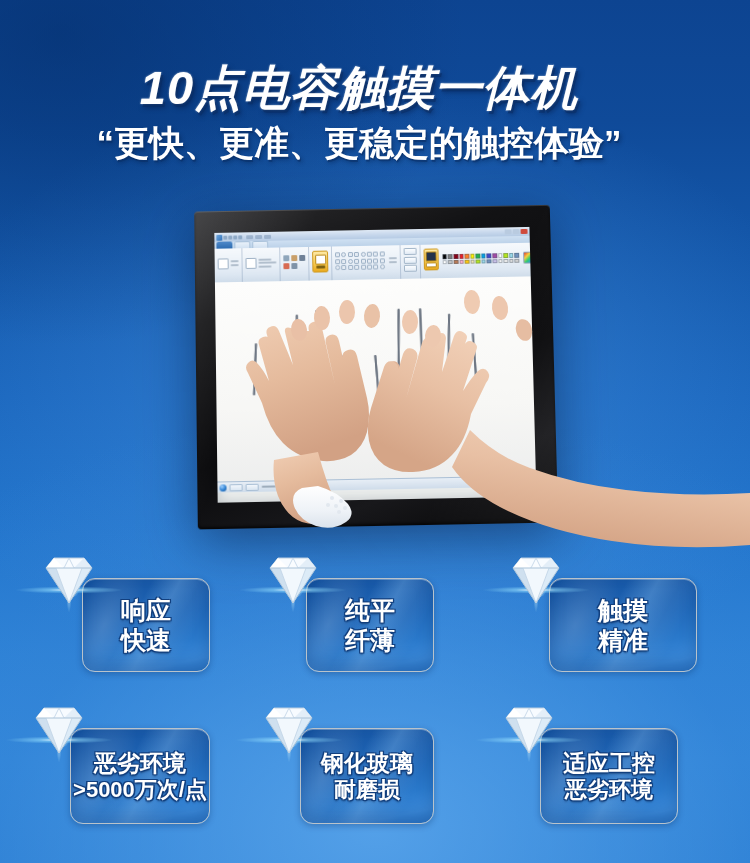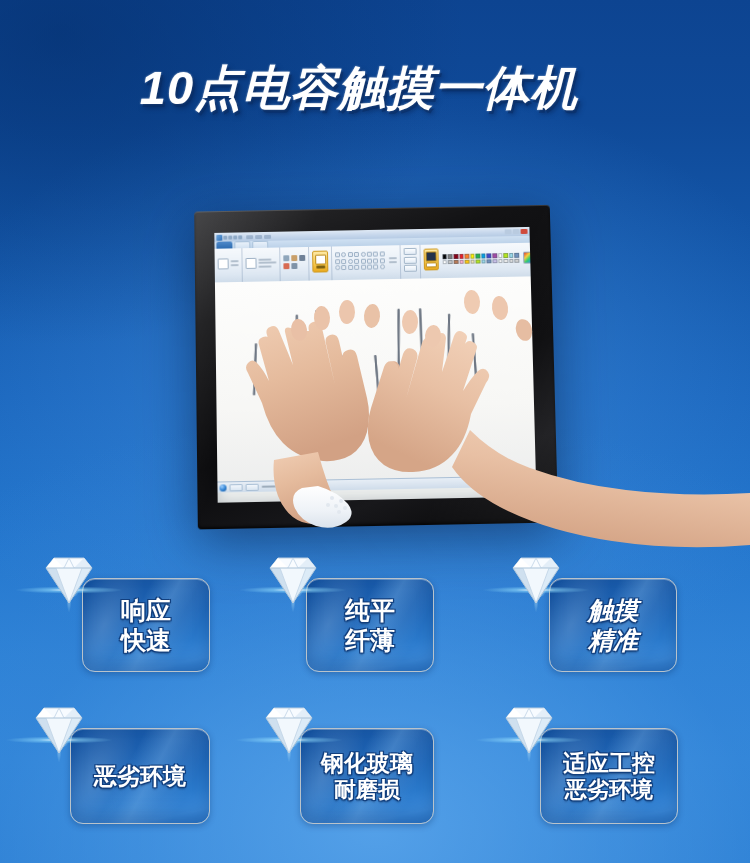--- a/index.html
+++ b/index.html
@@ -198,20 +198,21 @@
     filter:blur(.5px);
   }
   .gem svg{position:relative;z-index:4;display:block;}
 </style>
 </head>
 <body>
 
 <div id="poster">
 
   <div class="head" id="title">10点电容触摸一体机</div>
+  <div class="head" id="subtitle">“更快、更准、更稳定的触控体验”</div>
 
   <div id="monitor">
     <div class="bezel"></div>
     <div class="screen">
 
       <div class="win-title">
         <div class="wt-left">
           <span class="wt-ico"></span>
           <span class="wt-btn"></span>
           <span class="wt-btn"></span>
@@ -517,21 +518,21 @@
         <polygon points="18,14 44,14 31,49" fill="#f2f8fd"></polygon>
         <polygon points="16,4 26,14 8,14" fill="#ffffff"></polygon>
         <polygon points="46,4 36,14 54,14" fill="#e3eef8"></polygon>
         <polygon points="26,14 36,14 31,4" fill="#f9fcff"></polygon>
         <path d="M8,14 L54,14 L31,49 Z" fill="none" stroke="#a9c2d8" stroke-width="1"></path>
         <path d="M18,14 L31,49 M44,14 L31,49 M26,14 L31,4 M36,14 L31,4" stroke="#bed2e4" stroke-width=".8" fill="none"></path>
       </svg>
     </div>
   </div>
 
-  <div class="badge r1" style="left:549px;top:578px;width:126px;height:92px;font-style:italic;">
+  <div class="badge r1" style="left:549px;top:578px;width:146px;height:92px;">
     <div class="card">
       <div class="card-txt">
         <span class="l1">触摸</span>
         <span class="l2">精准</span>
       </div>
     </div>
     <div class="gem" style="left:-44px;top:-24px;">
       <span class="flare"></span>
       <span class="flare-v"></span>
       <span class="flare-core"></span>
@@ -548,20 +549,21 @@
         <path d="M8,14 L54,14 L31,49 Z" fill="none" stroke="#a9c2d8" stroke-width="1"></path>
         <path d="M18,14 L31,49 M44,14 L31,49 M26,14 L31,4 M36,14 L31,4" stroke="#bed2e4" stroke-width=".8" fill="none"></path>
       </svg>
     </div>
   </div>
 
   <div class="badge r2 wide" style="left:70px;top:728px;width:138px;height:94px;">
     <div class="card">
       <div class="card-txt">
         <span class="l1">恶劣环境</span>
+        <span class="l2">&gt;5000万次/点</span>
       </div>
     </div>
     <div class="gem" style="left:-42px;top:-24px;">
       <span class="flare"></span>
       <span class="flare-v"></span>
       <span class="flare-core"></span>
       <svg width="62" height="56" viewBox="0 0 62 56">
         <polygon points="8,14 54,14 31,49" fill="#e9f2fa"></polygon>
         <polygon points="8,14 54,14 46,4 16,4" fill="#f7fbff"></polygon>
         <polygon points="16,4 46,4 54,14 8,14" fill="none" stroke="#b9cde0" stroke-width="1"></polygon>

